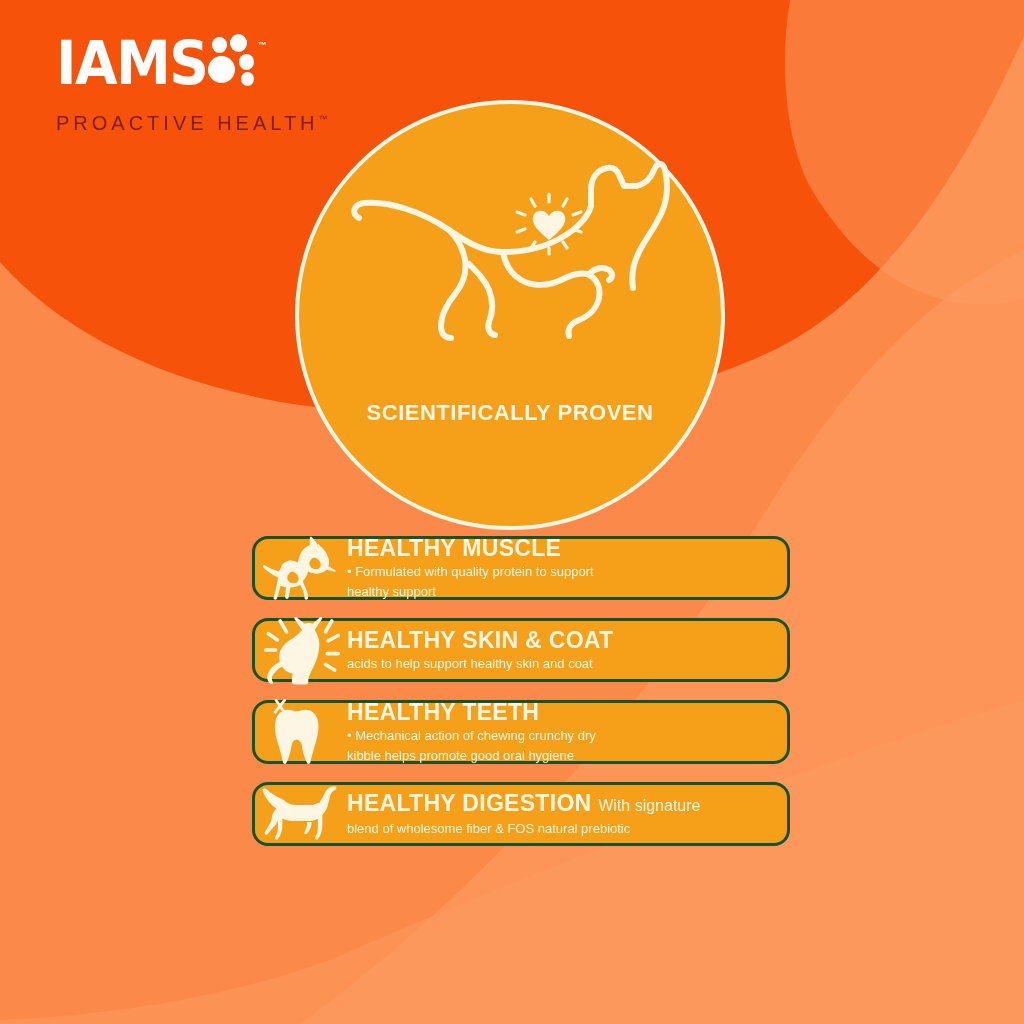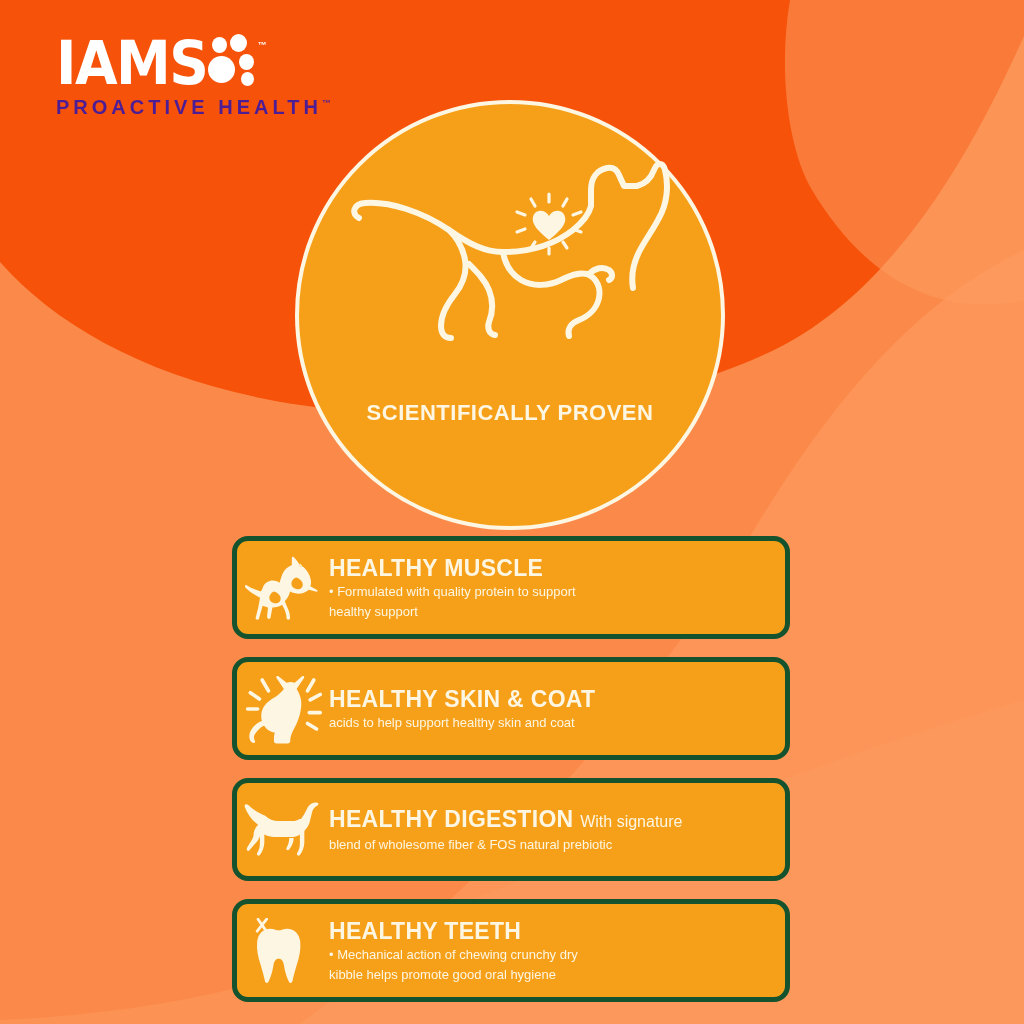--- a/index.html
+++ b/index.html
@@ -70,25 +70,25 @@
     position: absolute;
     right: -6px;
     top: 6px;
     color: #ffffff;
     font-size: 9px;
     font-weight: 700;
     letter-spacing: 0;
   }
   .logo-sub {
     position: relative;
-    margin-top: 4px;
-    color: #4c1d95;
+    margin-top: 20px;
+    color: #7f1d1d;
     font-family: "Liberation Sans", sans-serif;
     font-size: 20px;
-    font-weight: 700;
+    font-weight: 400;
     letter-spacing: 4.0px;
     white-space: nowrap;
   }
   .logo-sub .tm-sub {
     font-size: 9px;
     vertical-align: super;
     letter-spacing: 0;
   }
 
   
@@ -134,28 +134,29 @@
   
   .cards {
     position: absolute;
     left: 232px;
     top: 536px;
     width: 558px;
     z-index: 25;
   }
   .card {
     position: relative;
-    height: 103px;
+    height: 64px;
     margin-bottom: 18px;
     background: #F6A01A;
-    border: 5px solid #14532d;
+    border: 3px solid #14532d;
     border-radius: 16px;
     box-sizing: border-box;
     display: flex;
     align-items: center;
+    margin-left: 20px;
   }
   .card-icon {
     flex: 0 0 92px;
     height: 78px;
     display: flex;
     align-items: center;
     justify-content: center;
   }
   .card-icon svg { display: block; }
   .card-text {
@@ -354,20 +355,43 @@
             <line x1="80" y1="60" x2="70" y2="54"></line>
           </g>
         </svg>
       </div>
       <div class="card-text">
         <div class="card-title">HEALTHY SKIN &amp; COAT</div>
         <div class="card-desc">acids to help support healthy skin and coat</div>
       </div>
     </div>
 
+    <div class="card">
+      <div class="card-icon">
+        <svg viewBox="0 0 86 76" width="74" height="66" fill="none">
+          <path d="M28,12 C20,12 14,18 13,27 C12,36 14,45 17,54
+                   C19,61 21,68 22,73 C22,75 25,76 26,74
+                   C29,68 31,61 32,54 C33,49 35,47 38,47
+                   C41,47 43,49 44,54 C45,61 47,68 50,74
+                   C51,76 54,75 54,73 C55,68 57,61 59,54
+                   C62,45 64,36 63,27 C62,18 56,12 48,12
+                   C44,12 41,14 38,14 C35,14 32,12 28,12 Z" fill="#FDF6E2"></path>
+          <g stroke="#FDF6E2" stroke-width="3.2" stroke-linecap="round">
+            <line x1="14" y1="1" x2="23" y2="14"></line>
+            <line x1="24" y1="1" x2="13" y2="15"></line>
+          </g>
+        </svg>
+      </div>
+      <div class="card-text">
+        <div class="card-title">HEALTHY TEETH</div>
+        <div class="card-desc">• Mechanical action of chewing crunchy dry</div>
+        <div class="card-desc">kibble helps promote good oral hygiene</div>
+      </div>
+    </div>
+
     <div class="card card--inline">
       <div class="card-icon">
         <svg viewBox="0 0 90 62" width="80" height="56" fill="#FDF6E2">
           <path d="M6,3 C4,1 1,2 2,5 C5,13 10,20 17,25
                    C14,28 12,32 12,36 C12,38 11,40 10,42
                    L5,50 C3,53 5,56 7,54 L14,46
                    C16,44 18,41 19,38 L19,46 C19,50 18,54 16,57
                    C15,59 17,61 19,59 C22,55 24,50 24,45 L24,36
                    C28,38 33,39 38,39 L54,39 C58,39 61,38 64,36
                    L64,46 C64,50 63,54 61,57 C60,59 62,61 64,59
@@ -380,37 +404,14 @@
                    C55,49 57,45 57,40 Z"></path>
           <circle cx="64" cy="16" r="2.6" fill="#F6A01A"></circle>
         </svg>
       </div>
       <div class="card-text">
         <div class="card-title"><span>HEALTHY DIGESTION</span> <span class="inline-desc">With signature</span></div>
         <div class="card-desc">blend of wholesome fiber &amp; FOS natural prebiotic</div>
       </div>
     </div>
 
-    <div class="card">
-      <div class="card-icon">
-        <svg viewBox="0 0 86 76" width="74" height="66" fill="none">
-          <path d="M28,12 C20,12 14,18 13,27 C12,36 14,45 17,54
-                   C19,61 21,68 22,73 C22,75 25,76 26,74
-                   C29,68 31,61 32,54 C33,49 35,47 38,47
-                   C41,47 43,49 44,54 C45,61 47,68 50,74
-                   C51,76 54,75 54,73 C55,68 57,61 59,54
-                   C62,45 64,36 63,27 C62,18 56,12 48,12
-                   C44,12 41,14 38,14 C35,14 32,12 28,12 Z" fill="#FDF6E2"></path>
-          <g stroke="#FDF6E2" stroke-width="3.2" stroke-linecap="round">
-            <line x1="14" y1="1" x2="23" y2="14"></line>
-            <line x1="24" y1="1" x2="13" y2="15"></line>
-          </g>
-        </svg>
-      </div>
-      <div class="card-text">
-        <div class="card-title">HEALTHY TEETH</div>
-        <div class="card-desc">• Mechanical action of chewing crunchy dry</div>
-        <div class="card-desc">kibble helps promote good oral hygiene</div>
-      </div>
-    </div>
-
   </div>
 </div>
 
 </body></html>

